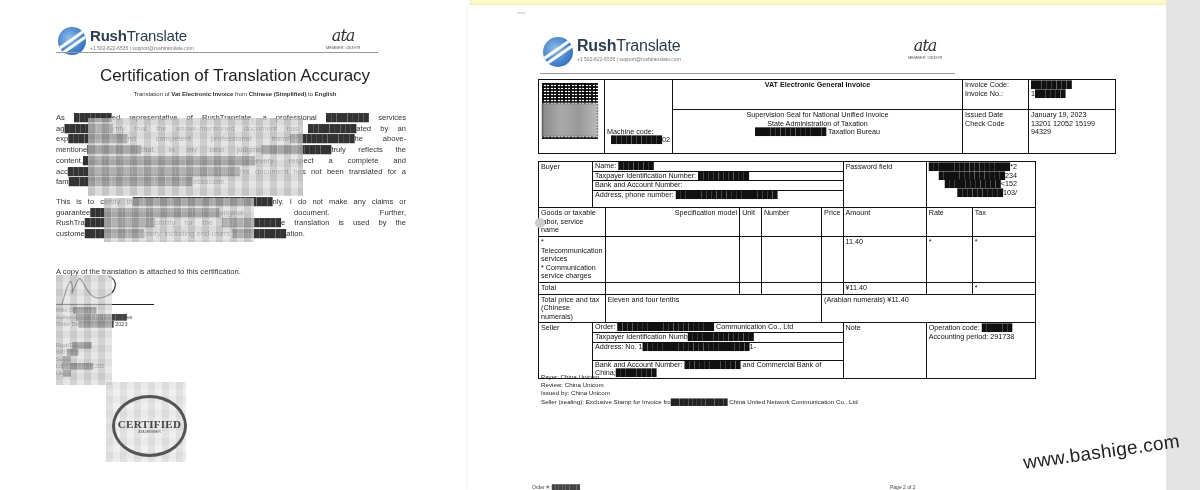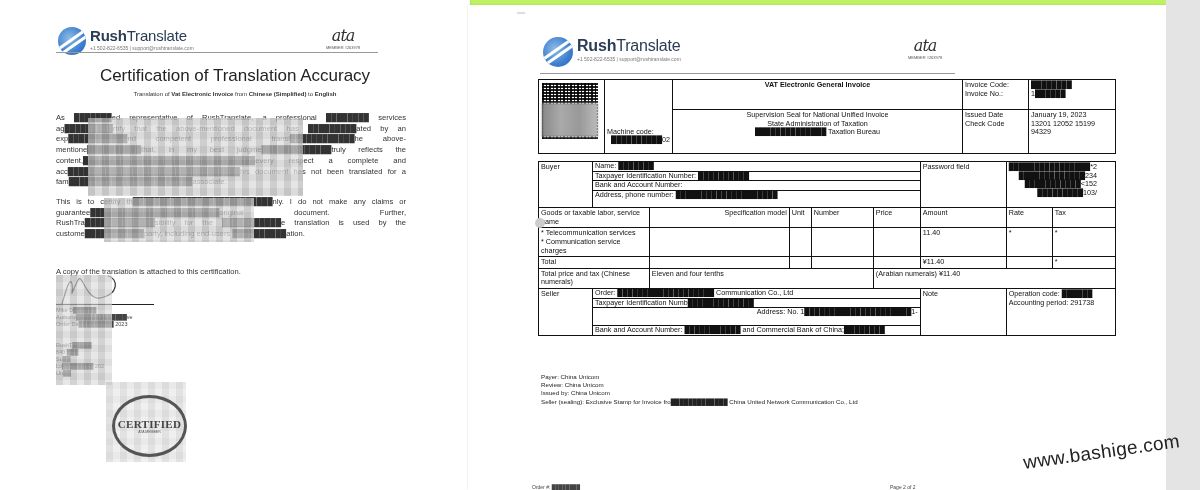--- a/index.html
+++ b/index.html
@@ -1,17 +1,17 @@
 <!DOCTYPE html>
 <html><head>
 <meta charset="utf-8">
 <style>
   * { box-sizing: border-box; margin: 0; padding: 0; }
   html, body { width: 1200px; height: 490px; overflow: hidden; background: #e9e9e9; font-family: "Liberation Sans", sans-serif; color: #111; }
-  .stage { position: relative; width: 1200px; height: 490px; background: #bef264; }
+  .stage { position: relative; width: 1200px; height: 490px; background: #fef9c3; }
   .page { position: absolute; background: #fff; box-shadow: 0 0 2px rgba(0,0,0,0.15); }
   .page-left { left: 0; top: 0; width: 470px; height: 490px; }
   .page-right { left: 468px; top: 5px; width: 698px; height: 485px; }
   .right-gutter { position: absolute; left: 1166px; top: 0; width: 34px; height: 490px; background: #e4e4e4; }
 
   .logo { position: absolute; display: flex; align-items: flex-start; }
   .logo-mark { width: 28px; height: 28px; border-radius: 50%; background: radial-gradient(circle at 40% 40%, #8fbbe6, #3d7fcf 60%, #2c63ac); position: relative; overflow: hidden; }
   .logo-mark::before, .logo-mark::after { content: ""; position: absolute; left: -6px; width: 40px; height: 3px; background: #fff; transform: rotate(-35deg); }
   .logo-mark::before { top: 11px; } .logo-mark::after { top: 18px; }
   .logo-text { margin-left: 4px; }
@@ -158,21 +158,21 @@
         <div>Check Code</div>
       </td>
       <td>
         <div>January 19, 2023</div>
         <div>13201 12052 15199 94329</div>
       </td>
     </tr>
   </tbody>
     </table>
 
-  <table class="inv" style="left:538px; top:161px; width:578px;">
+  <table class="inv" style="left:538px; top:161px; width:498px;">
     <tbody>
         <tr>
       <td style="width:54px;">Buyer</td>
       <td colspan="6" style="padding:0;">
         <table class="inner">
           <tbody>
                 <tr>
                   <td>Name: ███████</td>
                 </tr>
           <tr>
@@ -238,21 +238,21 @@
       <td colspan="6" style="padding:0;">
         <table class="inner">
           <tbody>
                 <tr>
                   <td>Order: ███████████████████ Communication Co., Ltd</td>
                 </tr>
           <tr>
                   <td>Taxpayer Identification Numb█████████████</td>
                 </tr>
           <tr>
-                  <td style="height:18px;text-align:right;">Address: No. 1█████████████████████1-</td>
+                  <td style="height:18px;">Address: No. 1█████████████████████1-</td>
                 </tr>
           <tr>
                   <td>Bank and Account Number: ███████████ and Commercial Bank of China;████████</td>
                 </tr>
         </tbody>
             </table>
       </td>
       <td>Note</td>
       <td colspan="3">
         <div>Operation code: ██████</div>

